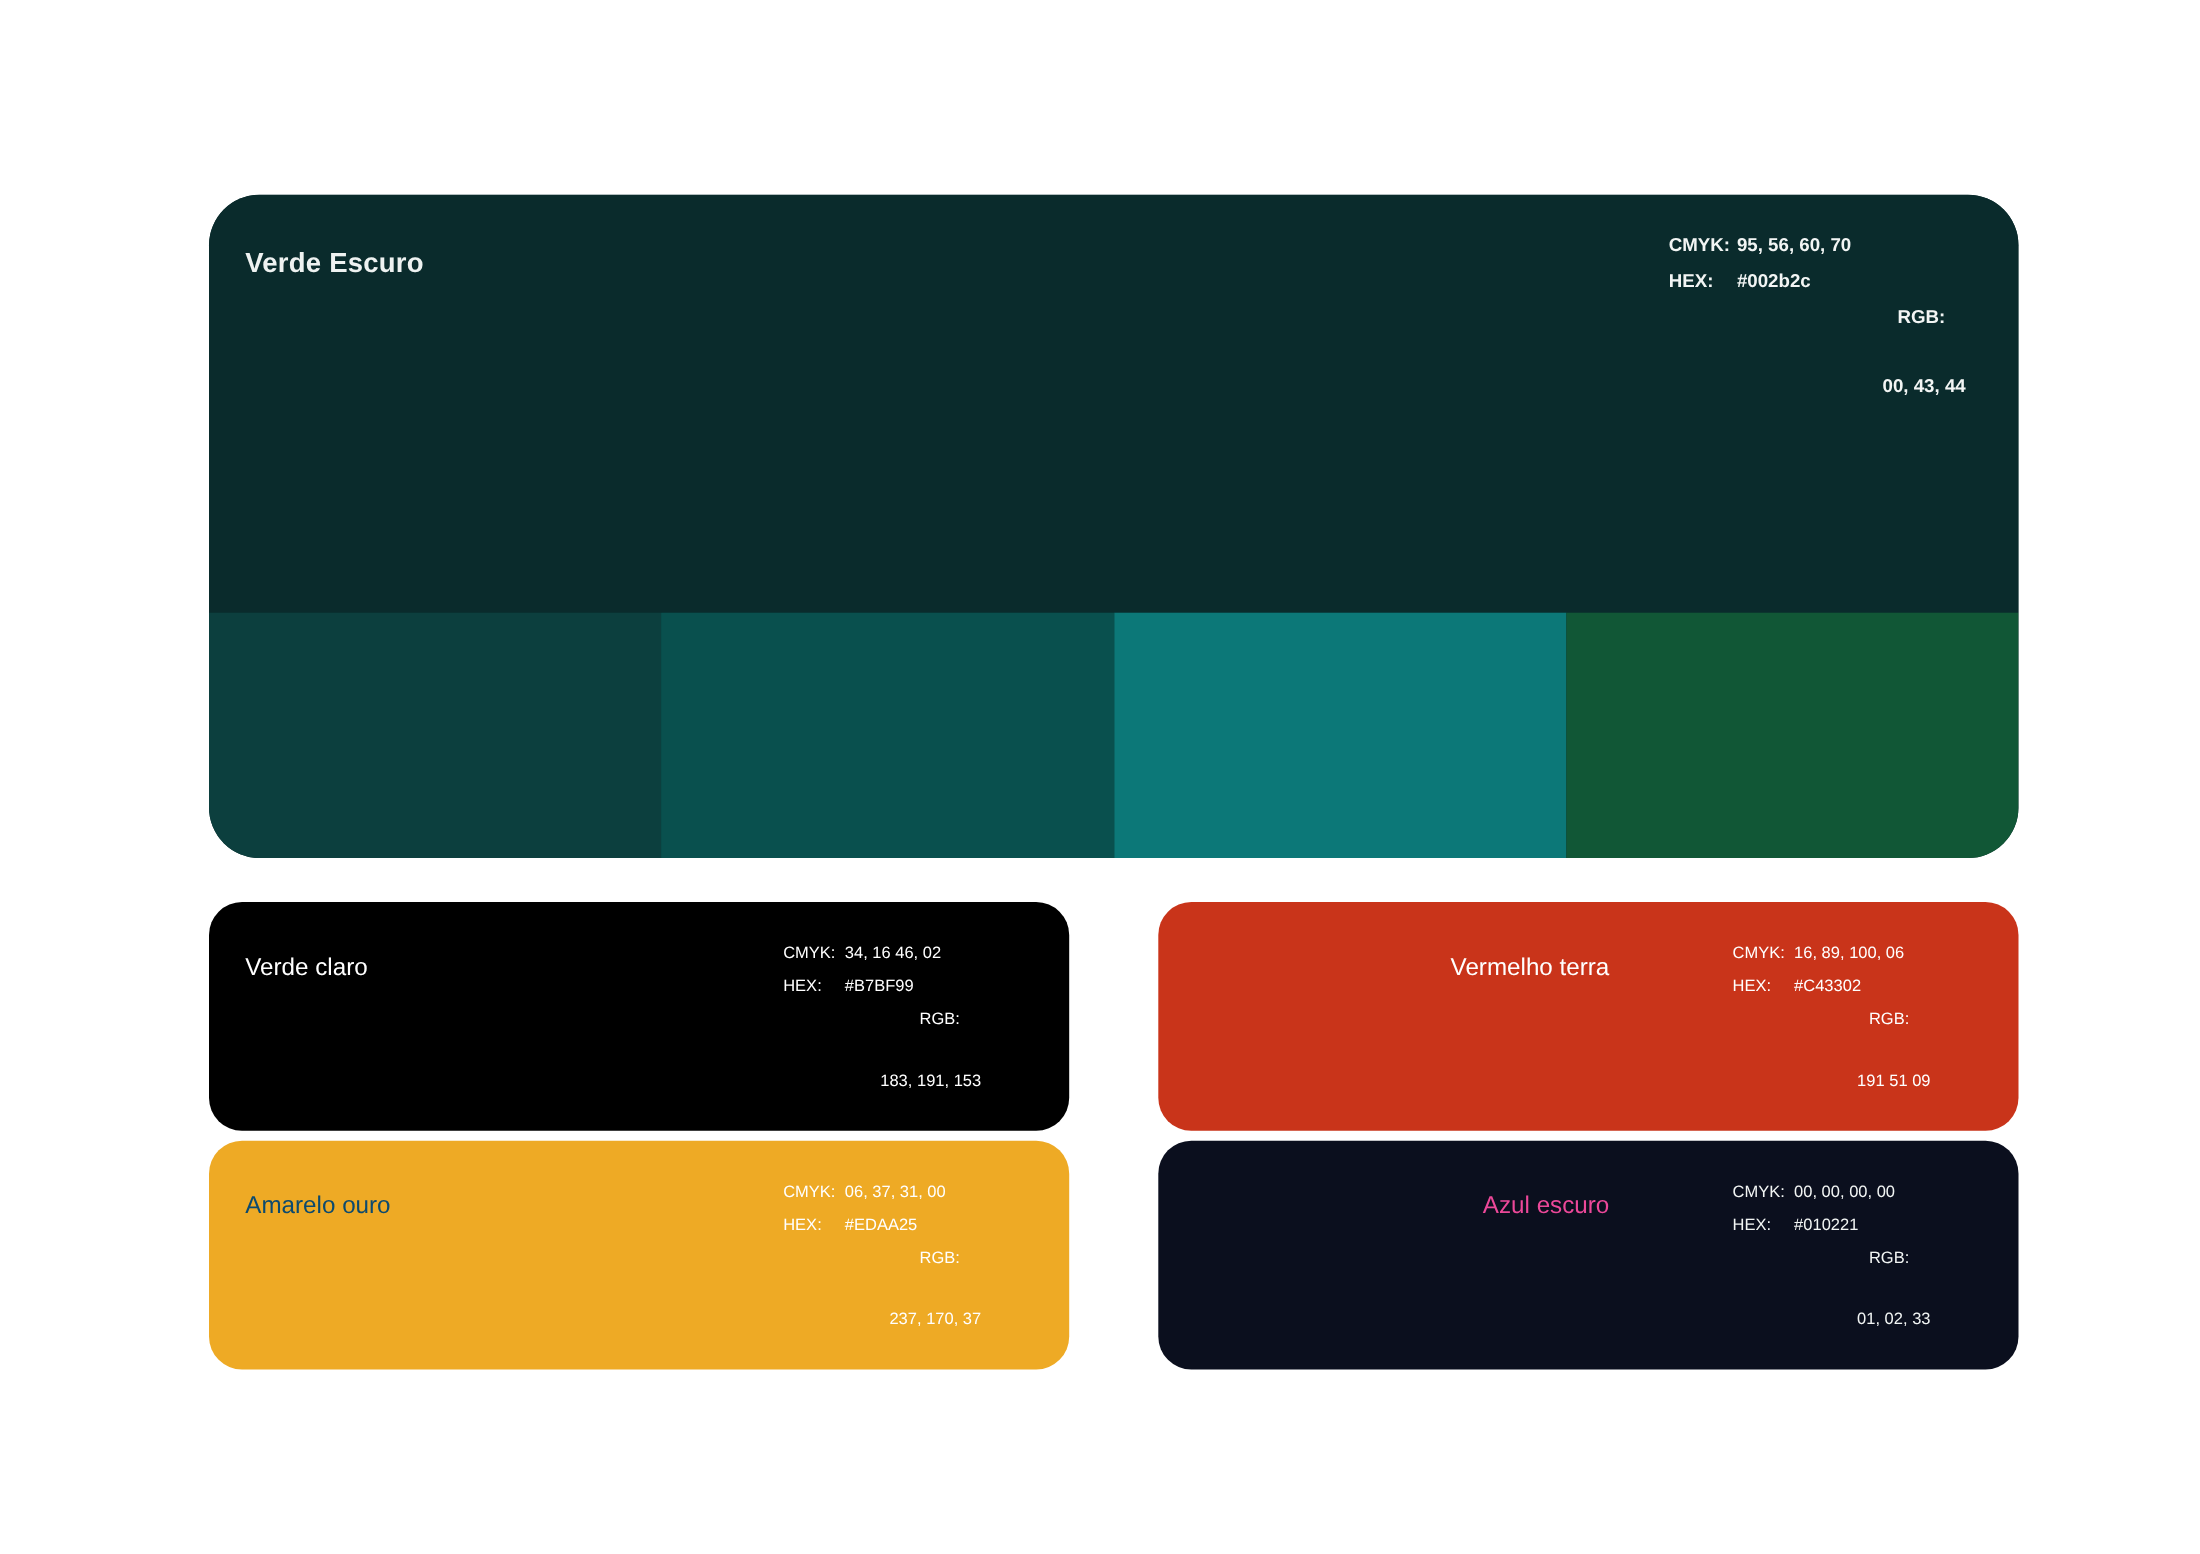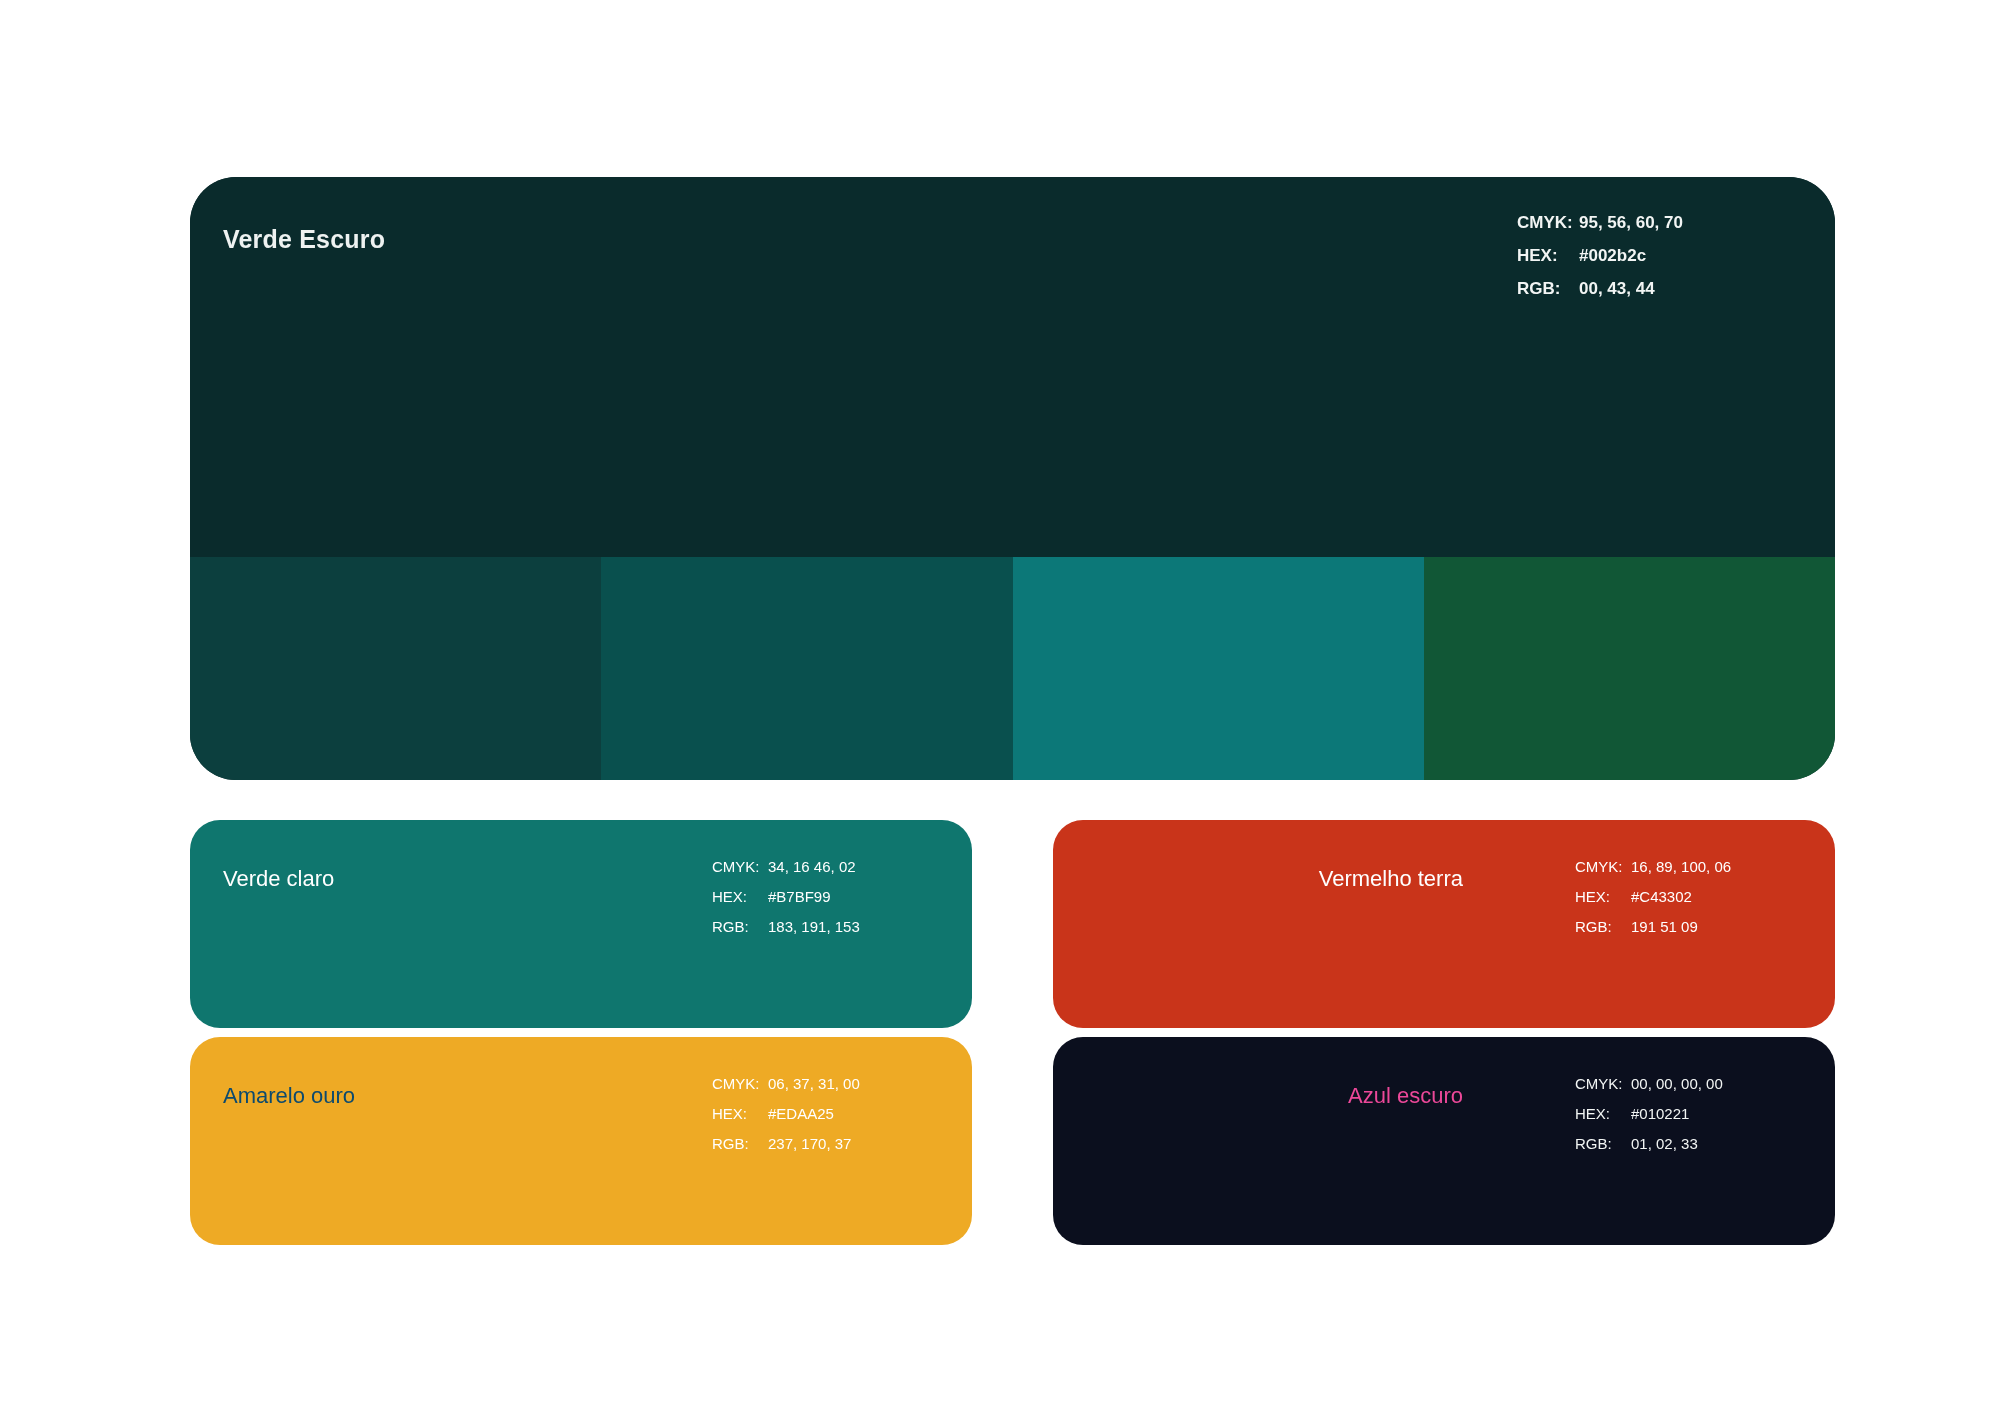--- a/index.html
+++ b/index.html
@@ -73,21 +73,21 @@
   }
 
   
   .spec-row {
     display: flex;
     align-items: flex-end;
     margin-bottom: 13px;
     font-size: 17px;
     white-space: nowrap;
   }
-  .spec-row:last-child { margin-bottom: 0; }
+  .spec-row:last-child { margin-bottom: 0; flex-direction: column; }
   .spec-key {
     width: 62px;
     flex: 0 0 62px;
   }
   .spec-val { flex: 1 1 auto; }
 
   
   .small-row {
     position: absolute;
     left: 0;
@@ -160,21 +160,21 @@
         <span class="spec-val">#002b2c</span>
       </div>
       <div class="spec-row">
         <span class="spec-key">RGB:</span>
         <span class="spec-val">00, 43, 44</span>
       </div>
     </div>
   </div>
 
   <div class="small-row row-1">
-    <div class="small-card align-left" style="background: #0f766e; color: rgb(255, 255, 255);">
+    <div class="small-card align-left" style="background: #000000; color: rgb(255, 255, 255);">
       <div class="small-title" style="color: rgb(255, 255, 255);">Verde claro</div>
       <div class="small-specs" style="color: rgb(255, 255, 255);">
         <div class="spec-row">
           <span class="spec-key">CMYK:</span>
           <span class="spec-val">34, 16 46, 02</span>
         </div>
         <div class="spec-row">
           <span class="spec-key">HEX:</span>
           <span class="spec-val">#B7BF99</span>
         </div>

